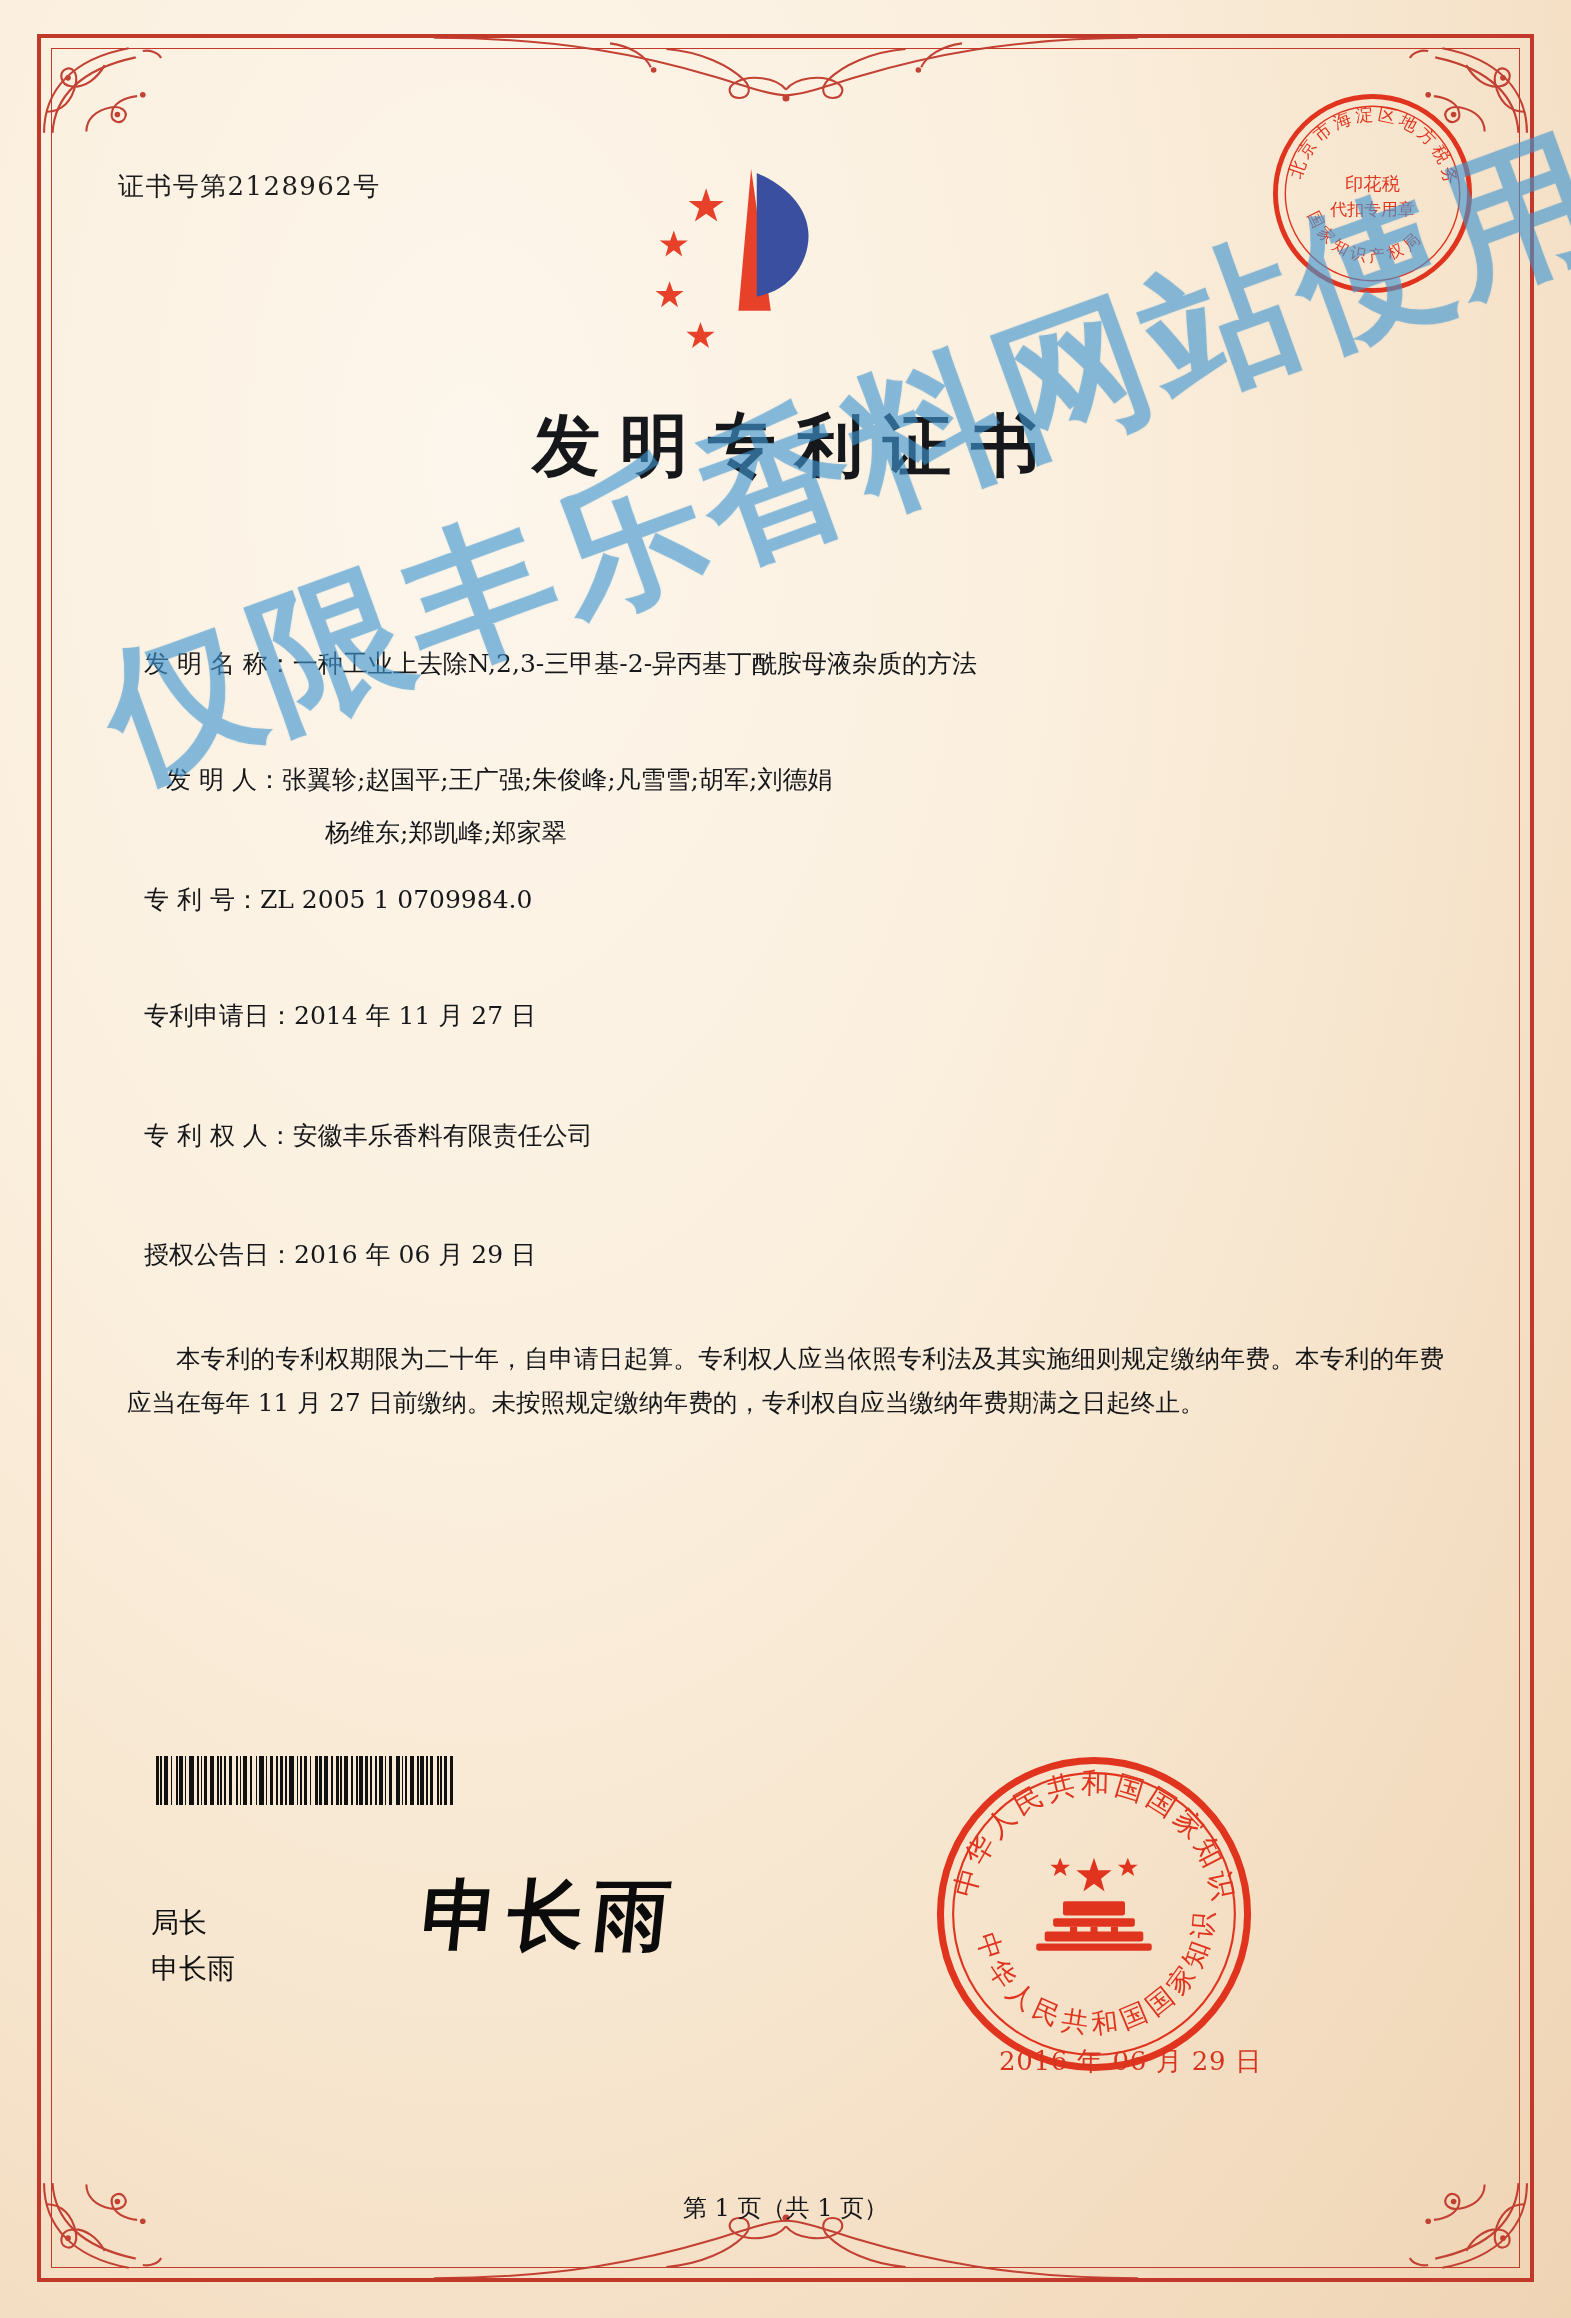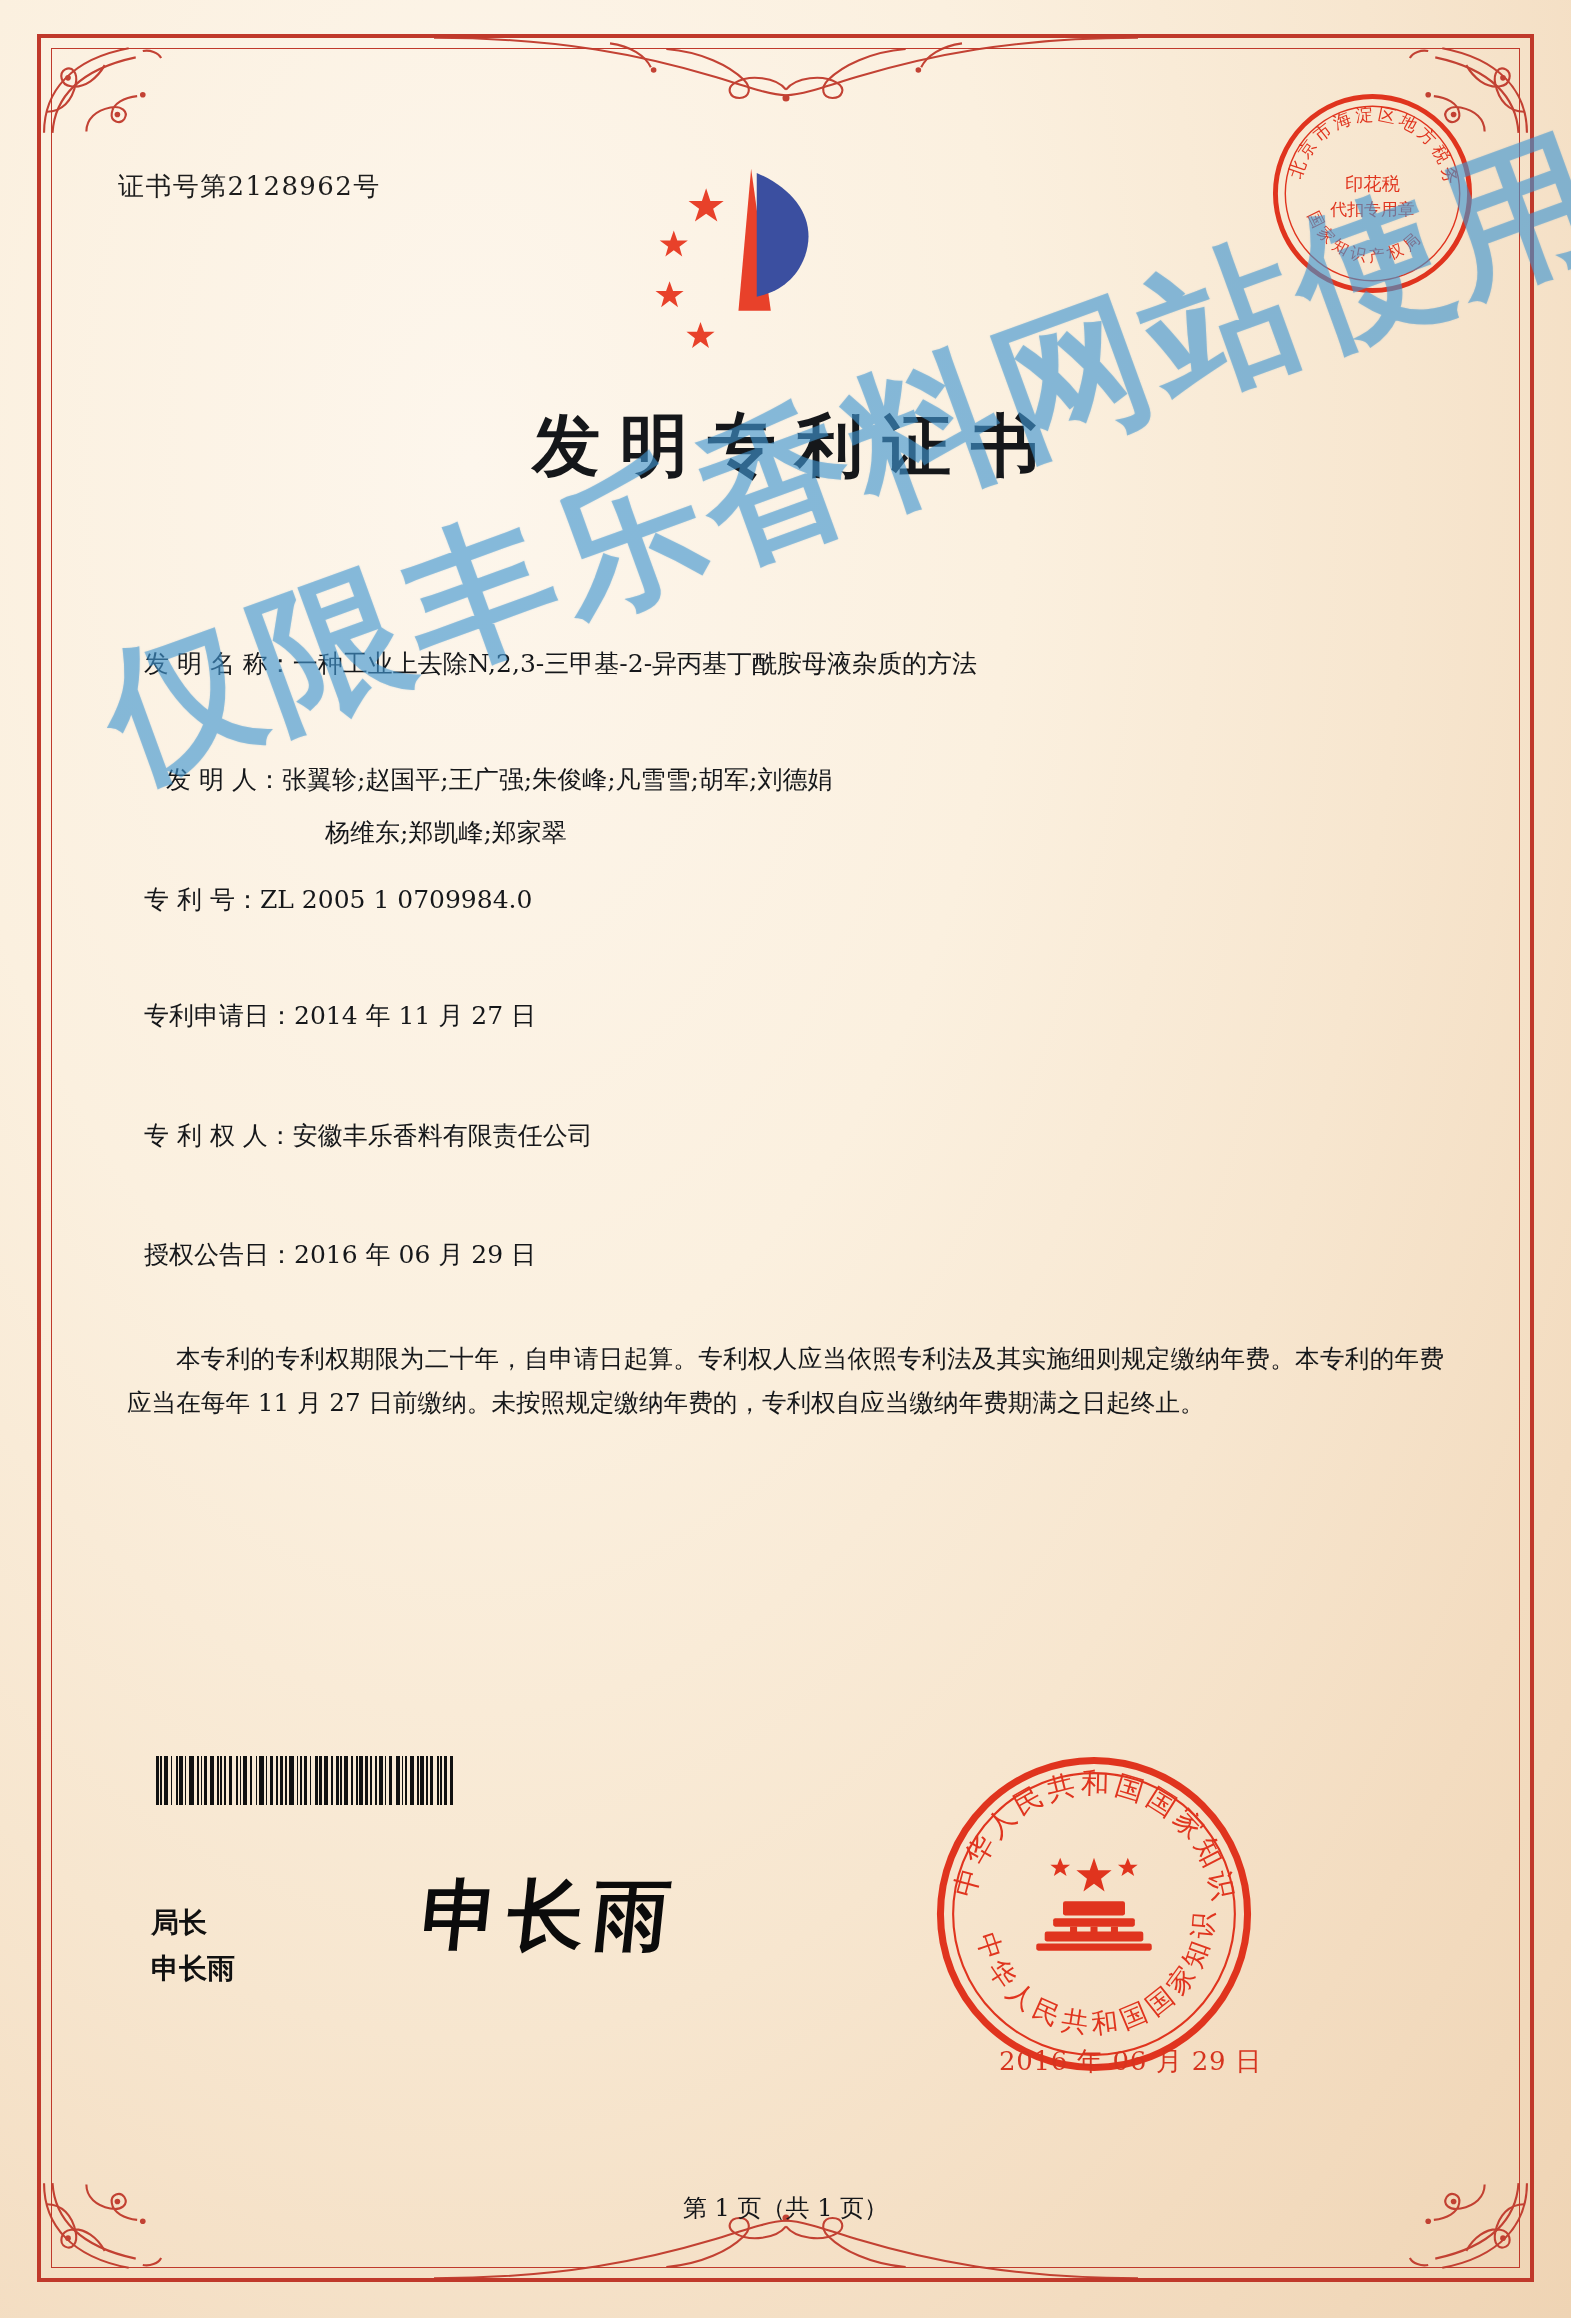--- a/index.html
+++ b/index.html
@@ -141,21 +141,21 @@
     background: #111;
     height: 100%;
   }
 
   .director {
     position: absolute;
     left: 151px;
     top: 1900px;
     font-size: 28px;
     line-height: 46px;
-    font-weight: bold;
+    font-weight: normal;
     color: #111;
     font-family: "DejaVu Serif", "Liberation Serif", serif;
   }
   .signature {
     position: absolute;
     left: 422px;
     top: 1865px;
     font-size: 77px;
     color: #0b0b0b;
     font-family: "DejaVu Serif", "Liberation Serif", serif;

